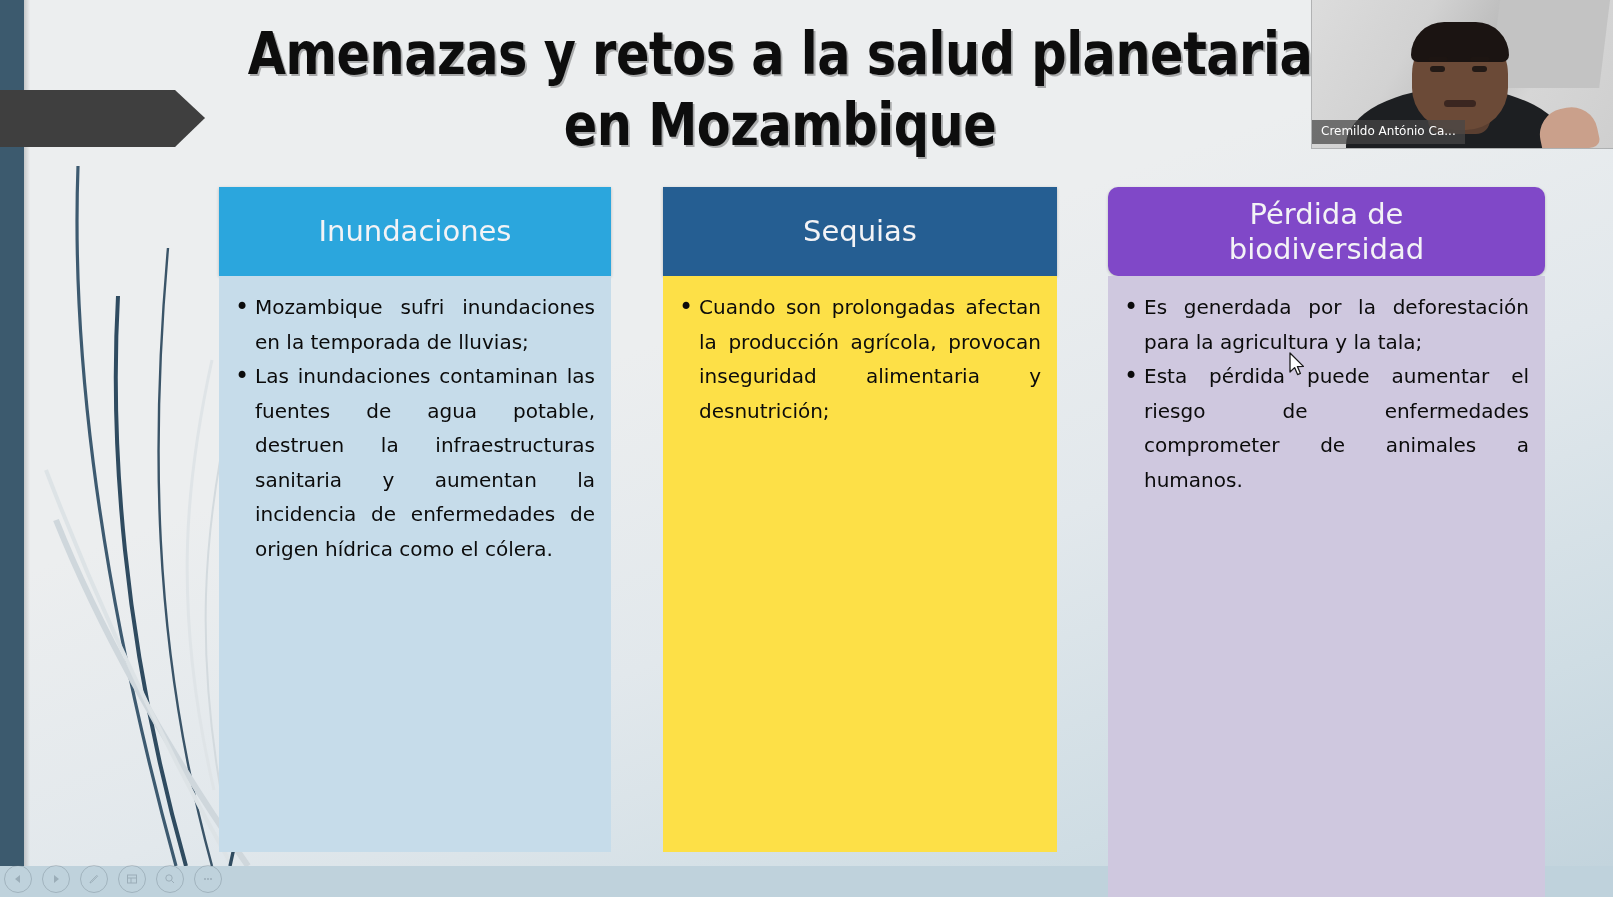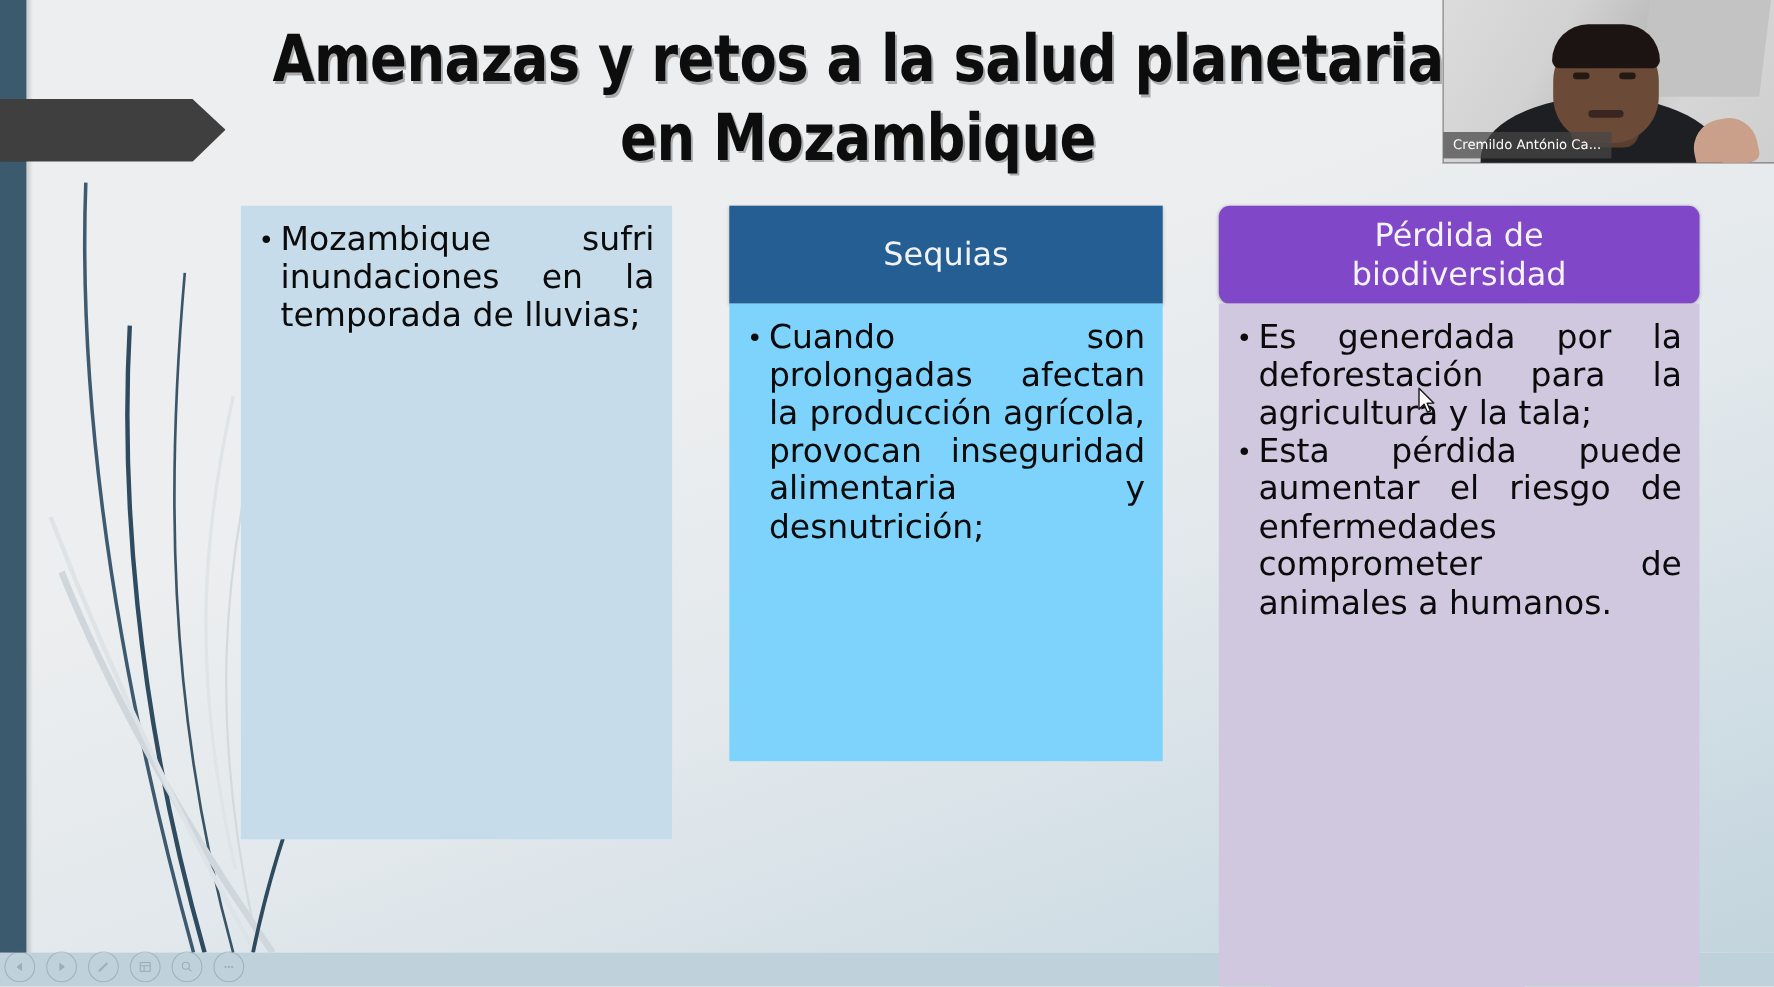--- a/index.html
+++ b/index.html
@@ -59,21 +59,21 @@
     font-size:29px;line-height:35px;
     text-align:center;
     padding:0 10px;
     box-sizing:border-box;
     white-space:pre-line;
     box-shadow:0 1px 3px rgba(0,0,0,.22);
   }
   .col-body{
     padding:14px 16px 18px 14px;
     box-sizing:border-box;
-    font-size:30px;
+    font-size:20px;
     line-height:34.5px;
     color:#0b0b0b;
     text-align:justify;
   }
   .col-body ul{margin:0;padding:0;list-style:none;}
   .col-body li{
     position:relative;
     padding-left:22px;
     text-align:justify;
     text-justify:inter-word;
@@ -84,21 +84,21 @@
     position:absolute;left:2px;top:0;
     font-size:24px;line-height:34.5px;
   }
 
   #col1{left:219px;width:392px;}
   #col1 .col-head{background:#2ba6dd;}
   #col1 .col-body{background:#c6dcea;height:576px;}
 
   #col2{left:663px;width:394px;}
   #col2 .col-head{background:#255e92;text-align:right;}
-  #col2 .col-body{background:#7dd3fc;height:416px;}
+  #col2 .col-body{background:#fde047;height:576px;}
 
   #col3{left:1108px;width:437px;}
   #col3 .col-head{background:#8048c8;border-radius:10px;}
   #col3 .col-body{background:#cfc8df;height:732px;}
 
   
   .video{
     position:absolute;right:0;top:0;width:301px;height:148px;
     background:#111;overflow:hidden;
     box-shadow:0 0 0 1px rgba(0,0,0,.25);
@@ -179,23 +179,25 @@
     <path d="M46 470 C92 590, 150 720, 232 866" fill="none" stroke="#dde3e6" stroke-width="4"></path>
     <path d="M212 360 C188 470, 170 600, 214 790" fill="none" stroke="#dfe4e7" stroke-width="3"></path>
     <path d="M230 410 C206 520, 190 650, 230 840" fill="none" stroke="#d3dade" stroke-width="2"></path>
     <path d="M412 476 C350 540, 266 690, 230 866" fill="none" stroke="#2f4b60" stroke-width="3.4"></path>
   </svg>
 
   <div class="title">Amenazas y retos a la salud planetaria
 en Mozambique</div>
 
   <div class="col" id="col1">
+    <div class="col-head">Inundaciones</div>
     <div class="col-body">
       <ul>
         <li>Mozambique sufri inundaciones en la temporada de lluvias;</li>
+        <li>Las inundaciones contaminan las fuentes de agua potable, destruen la infraestructuras sanitaria y aumentan la incidencia de enfermedades de origen hídrica como el cólera.</li>
       </ul>
     </div>
   </div>
 
   <div class="col" id="col2">
     <div class="col-head">Sequias</div>
     <div class="col-body">
       <ul>
         <li>Cuando son prolongadas afectan la producción agrícola, provocan inseguridad alimentaria y desnutrición;</li>
       </ul>

